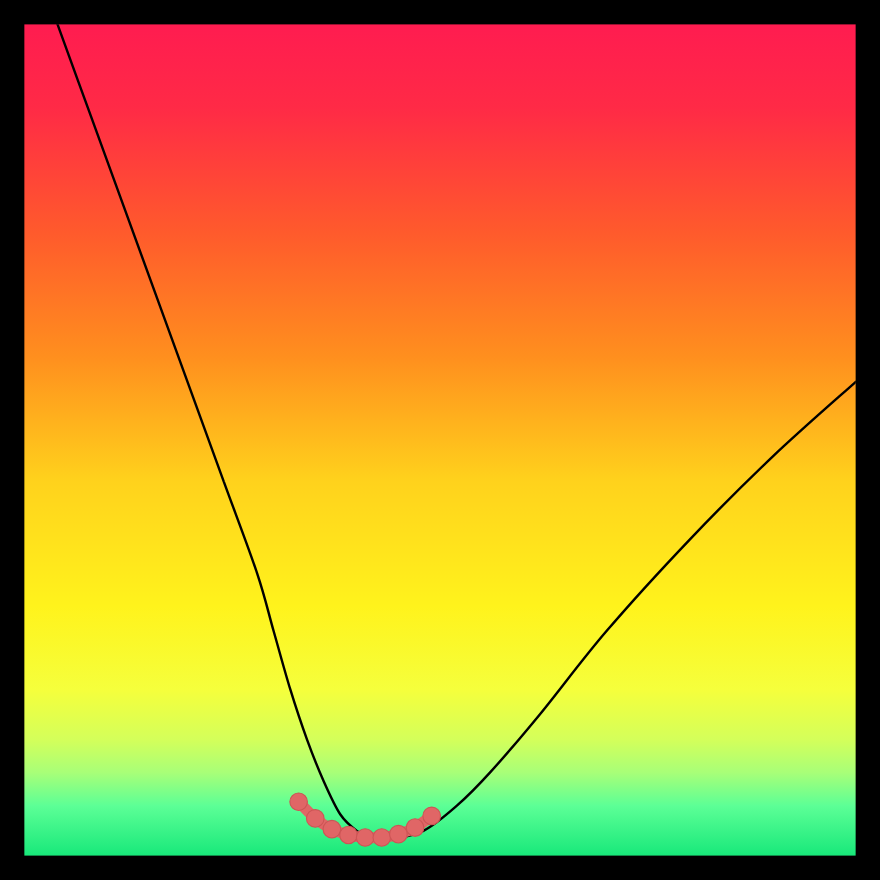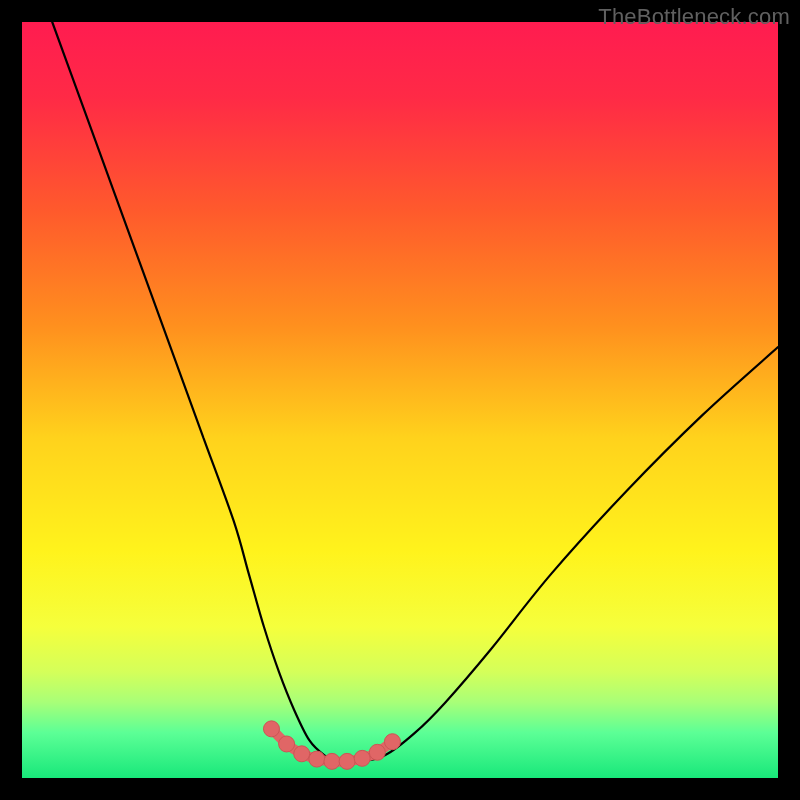--- a/index.html
+++ b/index.html
@@ -70,14 +70,13 @@
         <circle cx="279.71999999999997" cy="731.808" r="8" fill="#e06666" stroke="#cc5555" stroke-width="1"></circle>
         <circle cx="294.84000000000003" cy="737.1" r="8" fill="#e06666" stroke="#cc5555" stroke-width="1"></circle>
         <circle cx="309.96" cy="739.368" r="8" fill="#e06666" stroke="#cc5555" stroke-width="1"></circle>
         <circle cx="325.08" cy="739.368" r="8" fill="#e06666" stroke="#cc5555" stroke-width="1"></circle>
         <circle cx="340.2" cy="736.344" r="8" fill="#e06666" stroke="#cc5555" stroke-width="1"></circle>
         <circle cx="355.32" cy="730.296" r="8" fill="#e06666" stroke="#cc5555" stroke-width="1"></circle>
         <circle cx="370.44" cy="719.712" r="8" fill="#e06666" stroke="#cc5555" stroke-width="1"></circle>
       </g>
   </svg>
 
-  <div class="watermark">TheBottleneck.com</div>
 </div>
 
 </body></html>

